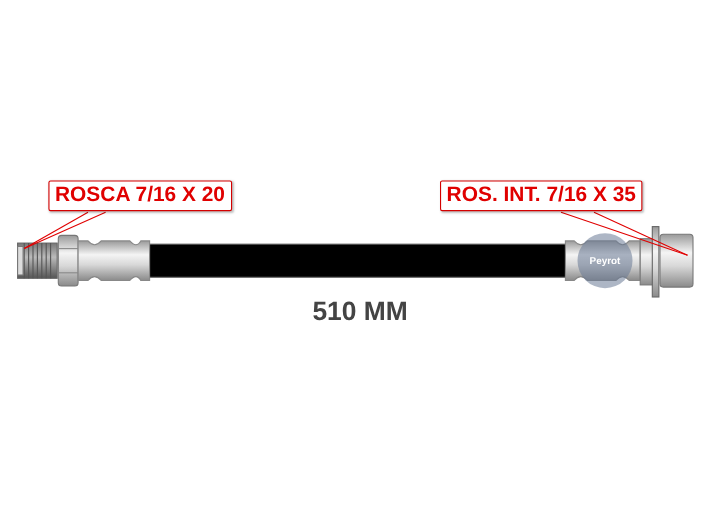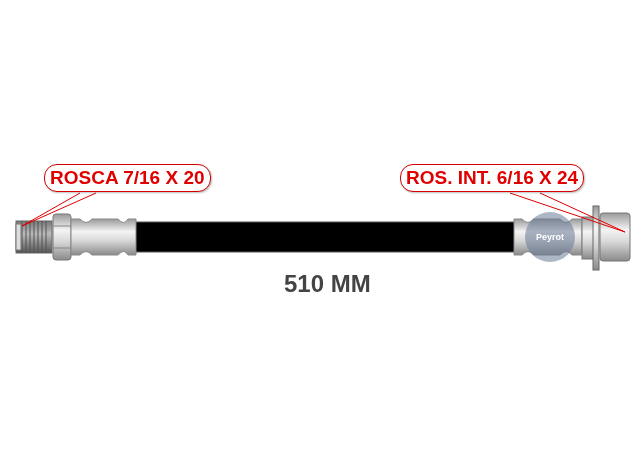--- a/index.html
+++ b/index.html
@@ -1,17 +1,17 @@
 <!DOCTYPE html>
 <html><head>
 <meta charset="utf-8">
 <style>
   html,body{margin:0;padding:0;background:#fff;}
   body{width:638px;height:476px;position:relative;overflow:hidden;font-family:"Liberation Sans",sans-serif;}
-  .callout{position:absolute;background:#fff;border:1.5px solid #d40000;border-radius:13px;color:#e00000;font-weight:bold;font-size:19px;line-height:26px;padding:0 5px;white-space:nowrap;box-shadow:1px 1px 2px rgba(0,0,0,0.25);}
+  .callout{position:absolute;background:#fff;border:1.5px solid #d40000;border-radius:2px;color:#e00000;font-weight:bold;font-size:19px;line-height:26px;padding:0 5px;white-space:nowrap;box-shadow:1px 1px 2px rgba(0,0,0,0.25);}
   #length{position:absolute;left:284px;top:270px;font-size:24px;font-weight:bold;color:#444;}
   svg{position:absolute;left:0;top:0;}
 </style>
 </head>
 <body>
 
 <svg width="638" height="476">
   <defs>
     <linearGradient id="metal" x1="0" y1="0" x2="0" y2="1">
       <stop offset="0" stop-color="#9a9a9a"></stop>
@@ -59,14 +59,14 @@
 
   <g stroke="#e00000" stroke-width="1" fill="none">
     <line x1="80" y1="193" x2="22" y2="226"></line>
     <line x1="96" y1="193" x2="22" y2="226"></line>
     <line x1="510" y1="193" x2="625" y2="232"></line>
     <line x1="540" y1="193" x2="625" y2="232"></line>
   </g>
 </svg>
 
 <div class="callout" style="left:44px;top:164px;">ROSCA 7/16 X 20</div>
-<div class="callout" style="left:400px;top:164px;">ROS. INT. 6/16 X 24</div>
+<div class="callout" style="left:400px;top:164px;">ROS. INT. 7/16 X 35</div>
 <div id="length">510 MM</div>
 
 </body></html>

